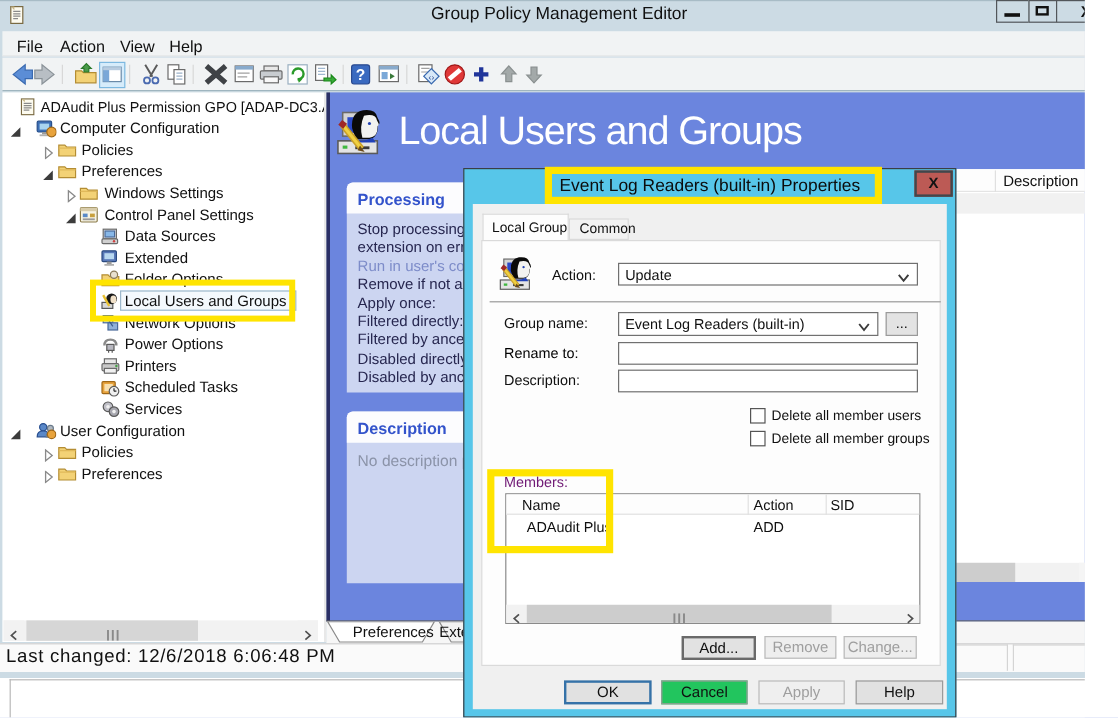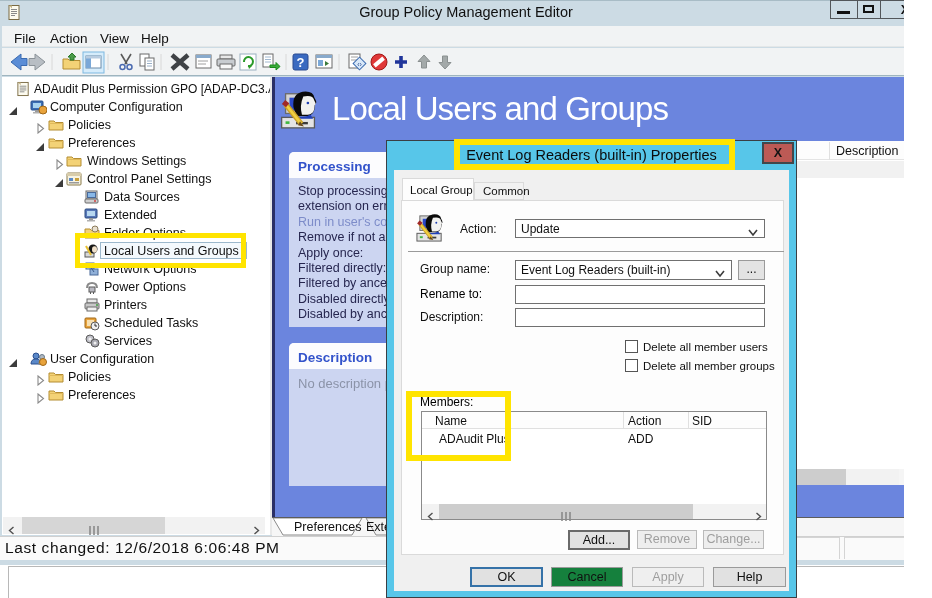--- a/index.html
+++ b/index.html
@@ -436,21 +436,21 @@
     <div class="abs" style="left:128px;top:144px;width:250px;height:19px;background:#fff;border:1px solid #707070;"></div>
 
     <div class="abs" style="left:33px;top:169px;font-size:12px;color:#101010;">Description:</div>
     <div class="abs" style="left:128px;top:167px;width:250px;height:19px;background:#fff;border:1px solid #707070;"></div>
 
     <div class="abs" style="left:238px;top:199px;width:13px;height:13px;background:#fff;border:1px solid #555;"></div>
     <div class="abs" style="left:256px;top:200px;font-size:11.5px;color:#101010;">Delete all member users</div>
     <div class="abs" style="left:238px;top:218px;width:13px;height:13px;background:#fff;border:1px solid #555;"></div>
     <div class="abs" style="left:256px;top:219px;font-size:11.5px;color:#101010;">Delete all member groups</div>
 
-    <div class="abs" style="left:33px;top:254px;font-size:12px;color:#000000;">Members:</div>
+    <div class="abs" style="left:33px;top:254px;font-size:12px;color:#701a75;">Members:</div>
     <div class="abs" style="left:34px;top:270px;width:346px;height:109px;background:#fff;border:1px solid #8a8a8a;">
       <div class="abs" style="left:0;top:0;width:344px;height:17px;background:#fdfdfd;border-bottom:1px solid #e0e0e0;"></div>
       <div class="abs" style="left:201px;top:0px;width:1px;height:17px;background:#e0e0e0;"></div>
       <div class="abs" style="left:266px;top:0px;width:1px;height:17px;background:#e0e0e0;"></div>
       <div class="abs" style="left:13px;top:2px;font-size:12px;color:#101010;">Name</div>
       <div class="abs" style="left:206px;top:2px;font-size:12px;color:#101010;">Action</div>
       <div class="abs" style="left:270px;top:2px;font-size:12px;color:#101010;">SID</div>
       <div class="abs" style="left:17px;top:20px;font-size:12px;color:#101010;">ADAudit Plus</div>
       <div class="abs" style="left:206px;top:20px;font-size:12px;color:#101010;">ADD</div>
 
@@ -464,21 +464,21 @@
       <div class="abs" style="left:328px;top:92px;width:16px;height:15px;background:#f2f2f2;text-align:center;padding-top:3px;"><svg width="7" height="9" viewBox="0 0 7 9">
               <path d="M1.5 1 L5.5 4.5 L1.5 8" stroke="#505050" stroke-width="1.4" fill="none"></path>
             </svg></div>
     </div>
 
     <div class="abs" style="left:181px;top:389px;width:62px;height:20px;background:#e2e2e2;border:2px solid #6a6a6a;font-size:12.5px;color:#101010;text-align:center;line-height:17px;">Add...</div>
     <div class="abs" style="left:250px;top:389px;width:60px;height:19px;background:#eeeeee;border:1px solid #bababa;font-size:12.5px;color:#9e9e9e;text-align:center;line-height:17px;">Remove</div>
     <div class="abs" style="left:316px;top:389px;width:61px;height:19px;background:#eeeeee;border:1px solid #bababa;font-size:12.5px;color:#9e9e9e;text-align:center;line-height:17px;">Change...</div>
 
     <div class="abs" style="left:83px;top:426px;width:73px;height:20px;background:#e1e1e1;border:2px solid #3572a8;font-size:12.5px;color:#101010;text-align:center;line-height:16px;">OK</div>
-    <div class="abs" style="left:164px;top:426px;width:72px;height:20px;background:#15803d;border:1px solid #9a9a9a;font-size:12.5px;color:#101010;text-align:center;line-height:18px;">Cancel</div>
+    <div class="abs" style="left:164px;top:426px;width:72px;height:20px;background:#22c55e;border:1px solid #9a9a9a;font-size:12.5px;color:#101010;text-align:center;line-height:18px;">Cancel</div>
     <div class="abs" style="left:245px;top:426px;width:72px;height:20px;background:#efefef;border:1px solid #bababa;font-size:12.5px;color:#9e9e9e;text-align:center;line-height:18px;">Apply</div>
     <div class="abs" style="left:326px;top:426px;width:73px;height:20px;background:#e1e1e1;border:1px solid #9a9a9a;font-size:12.5px;color:#101010;text-align:center;line-height:18px;">Help</div>
   </div>
 </div>
 
 <div class="abs" style="left:75px;top:233px;width:171px;height:35px;border:5px solid #ffe400;z-index:30;"></div>
 <div class="abs" style="left:454px;top:139px;width:281px;height:31px;border:6px solid #ffe400;z-index:30;"></div>
 <div class="abs" style="left:406px;top:391px;width:105px;height:70px;border:6px solid #ffe400;z-index:30;"></div>
 
 </div>

